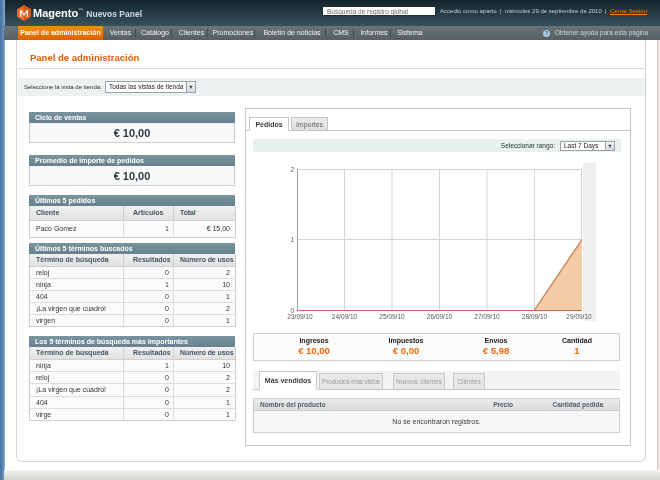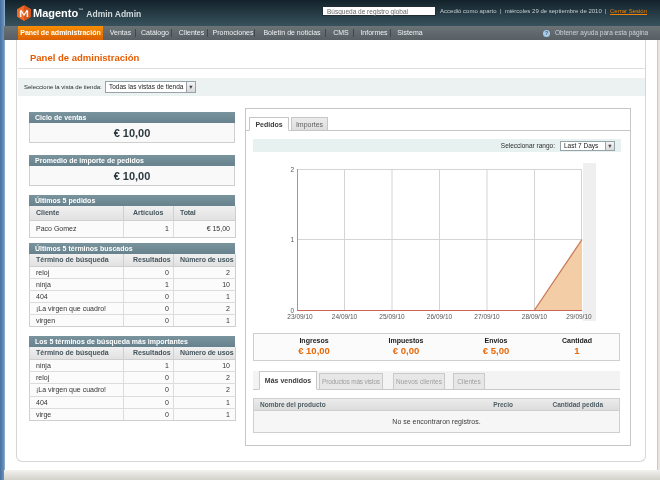--- a/index.html
+++ b/index.html
@@ -73,21 +73,21 @@
 </head>
 <body>
 <div class="abs" id="hdr"></div>
 <div class="abs" id="bluestrip"></div>
 
 <svg class="abs" style="left:17px;top:5px;" width="14" height="16" viewBox="0 0 16 18">
   <polygon points="8,0 16,4.6 16,13.4 8,18 0,13.4 0,4.6" fill="#f26822"></polygon>
   <polygon points="8,0 16,4.6 16,13.4 8,18" fill="#d4551a"></polygon>
   <path d="M3.2,13.5 L3.2,6.5 L5,5.4 L8,10 L11,5.4 L12.8,6.5 L12.8,13.5 L11,13.5 L11,8.2 L8,12.6 L5,8.2 L5,13.5 Z" fill="#fff" opacity="0.92"></path>
 </svg>
-<div class="abs" id="hdrtxt">Magento<span style="font-size:5px;vertical-align:top;color:#cfd5d9;">™</span> <span class="ap">Admin Admin</span></div>
+<div class="abs" id="hdrtxt">Magento<span style="font-size:5px;vertical-align:top;color:#cfd5d9;">™</span> <span class="ap">Nuevos Panel</span></div>
 <div class="abs" id="search">Búsqueda de registro global</div>
 <div class="abs" id="hright">Accedió como aparto &nbsp;|&nbsp; miércoles 29 de septiembre de 2010 &nbsp;|&nbsp; <a>Cerrar Sesión</a></div>
 
 <div class="abs" id="nav">
   <div class="tab act" style="left:14px;width:85px;">Panel de administración</div>
   <div class="tab" style="left:101px;width:31px;">Ventas</div>
   <div class="sep" style="left:131px;"></div>
   <div class="tab" style="left:132px;width:38px;">Catálogo</div>
   <div class="sep" style="left:167px;"></div>
   <div class="tab" style="left:169px;width:37px;">Clientes</div>
@@ -257,21 +257,21 @@
 <div class="stat abs" style="left:259px; top:337px;">
     <div class="sl">Ingresos</div>
     <div class="sv">€ 10,00</div>
   </div>
 <div class="stat abs" style="left:351px; top:337px;">
     <div class="sl">Impuestos</div>
     <div class="sv">€ 0,00</div>
   </div>
 <div class="stat abs" style="left:441px; top:337px;">
     <div class="sl">Envíos</div>
-    <div class="sv">€ 5,00</div>
+    <div class="sv">€ 5,98</div>
   </div>
 <div class="stat abs" style="left:522px; top:337px;">
     <div class="sl">Cantidad</div>
     <div class="sv">1</div>
   </div>
 
 <div class="abs" id="tabs2"></div>
 <div class="tab2 on abs" style="left:259px; width:58px;">Más vendidos</div>
 <div class="tab2 off abs" style="left:319px; width:64px; letter-spacing:-0.2px;">Productos más vistos</div>
 <div class="tab2 off abs" style="left:393px; width:52px;">Nuevos clientes</div>

